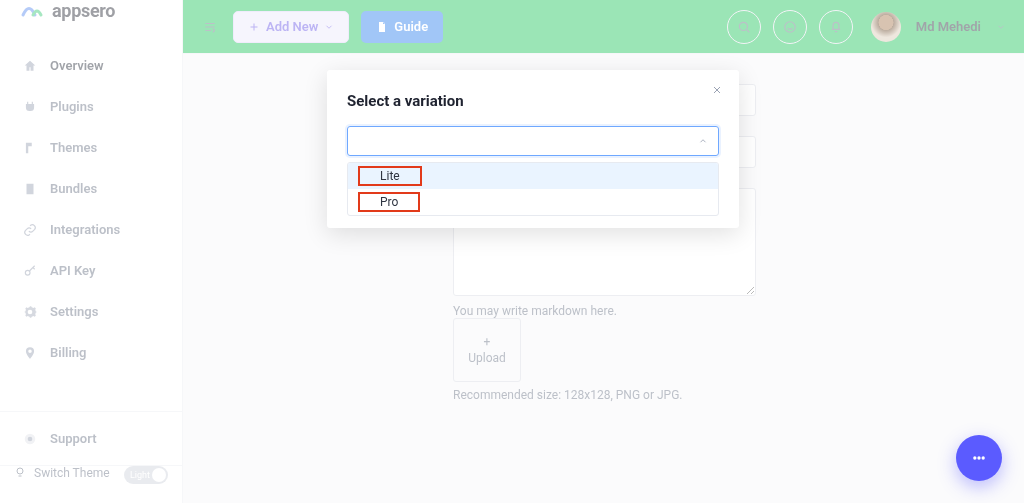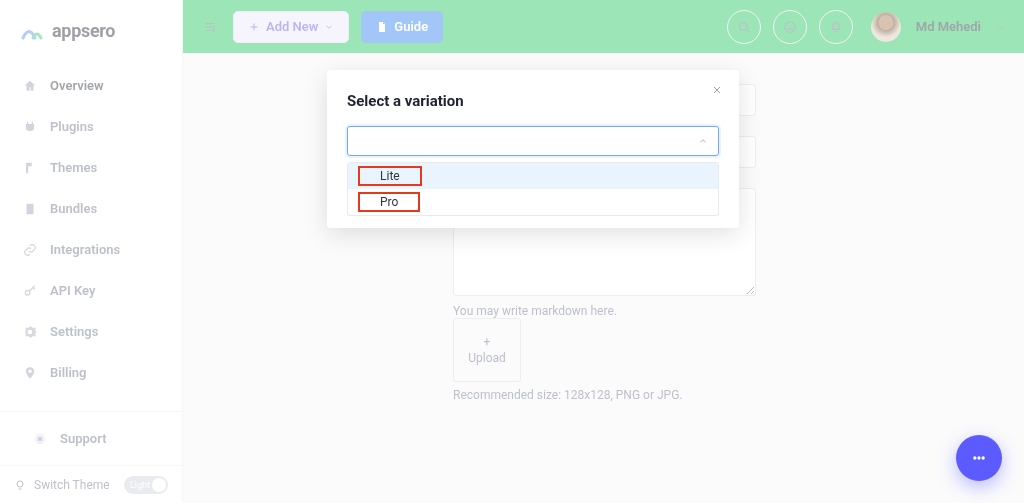--- a/index.html
+++ b/index.html
@@ -1,30 +1,30 @@
 <!DOCTYPE html>
 <html><head>
 <meta charset="utf-8">
 <style>
 * { margin:0; padding:0; box-sizing:border-box; font-family:-apple-system,BlinkMacSystemFont,"Segoe UI",Roboto,sans-serif; }
 body { width:1024px; height:503px; overflow:hidden; background:#f5f6f8; position:relative; }
 
 .app { display:flex; width:100%; height:100%; }
 .sidebar { width:183px; background:#fff; border-right:1px solid #eceef2; display:flex; flex-direction:column; }
-.logo-wrap { padding:20px 20px 18px; display:flex; align-items:flex-end; gap:8px; }
+.logo-wrap { padding:0 20px 18px; display:flex; align-items:flex-start; gap:8px; }
 .logo-mark { width:24px; height:18px; }
 .logo-text { font-size:18px; font-weight:700; color:#2a2e39; letter-spacing:-.3px; }
 
 .nav { flex:1; padding:6px 0; }
 .nav-item { display:flex; align-items:center; gap:12px; height:41px; padding:0 22px; color:#6b7486; font-size:13px; font-weight:600; cursor:pointer; }
 .nav-item.selected { color:#2f3542; }
 .nav-ico { width:16px; height:16px; display:flex; align-items:center; justify-content:center; color:#9aa2b3; }
 
-.support-group { border-top:1px solid #eceef2; padding:6px 10px; }
-.theme-row { border-top:1px solid #eceef2; height:38px; display:flex; align-items:center; padding:0 14px; gap:8px; color:#6b7486; font-size:12px; }
+.support-group { border-top:1px solid #eceef2; padding:6px 0; }
+.theme-row { border-top:1px solid #eceef2; height:38px; display:flex; align-items:flex-start; padding:0 14px; gap:8px; color:#6b7486; font-size:12px; }
 .toggle { margin-left:auto; width:44px; height:18px; background:#cfd3dc; border-radius:10px; position:relative; display:flex; align-items:center; }
 .toggle-knob { position:absolute; right:2px; width:14px; height:14px; background:#fff; border-radius:50%; }
 .toggle-label { font-size:9px; color:#fff; margin-left:6px; }
 
 .main { flex:1; display:flex; flex-direction:column; }
 .topbar { height:54px; background:#22c55e; border-bottom:1px solid #eceef2; display:flex; align-items:center; padding:16px 18px; gap:12px; }
 .menu-btn { width:20px; color:#6b7486; cursor:pointer; }
 .btn-soft { height:32px; padding:0 14px; display:inline-flex; align-items:center; gap:6px; border-radius:5px; font-size:13px; font-weight:600; cursor:pointer; border:1px solid transparent; }
 .btn-addnew { background:#ece9fb; color:#6b5ae6; border-color:#ddd6f9; }
 .btn-guide { background:#2f80ed; color:#fff; }

